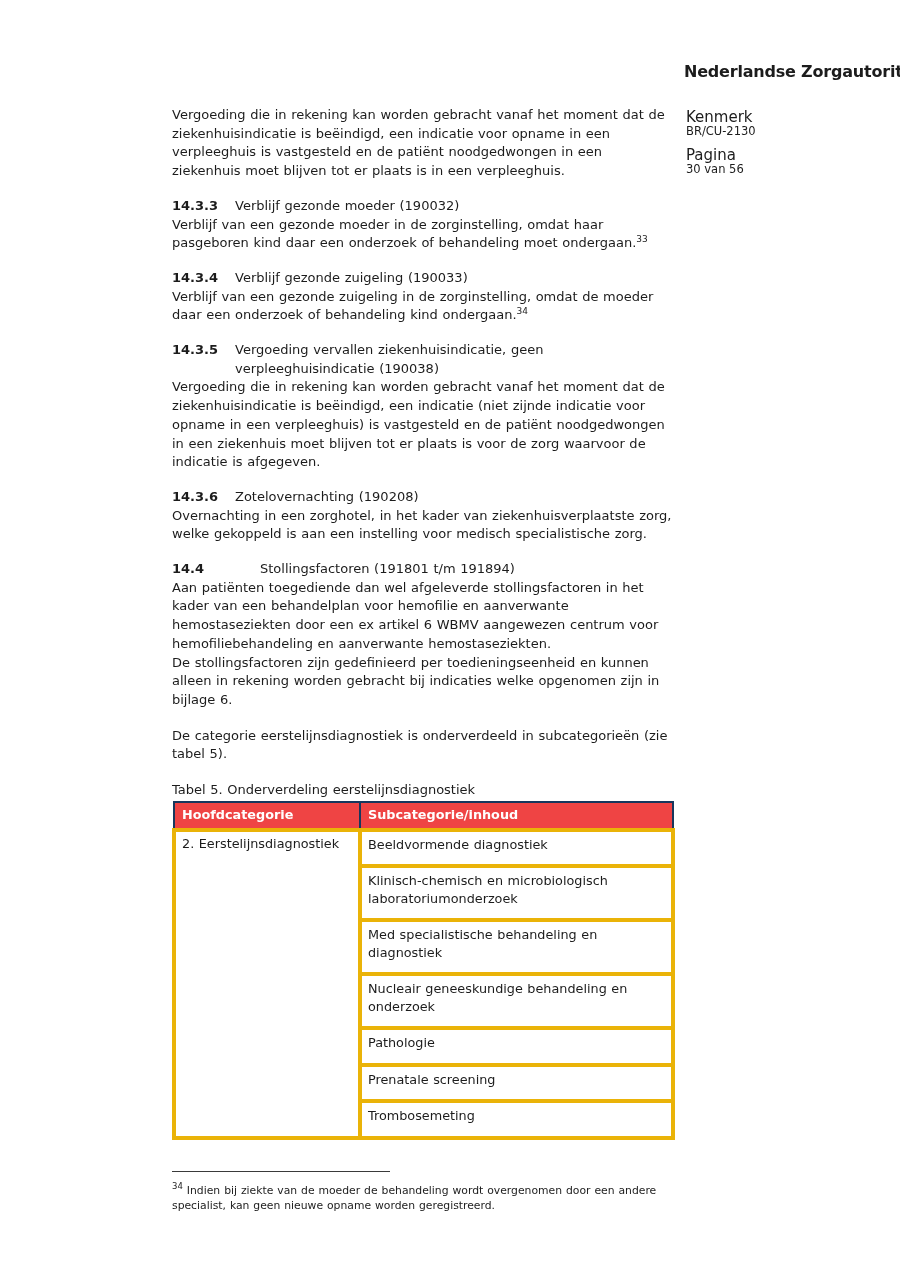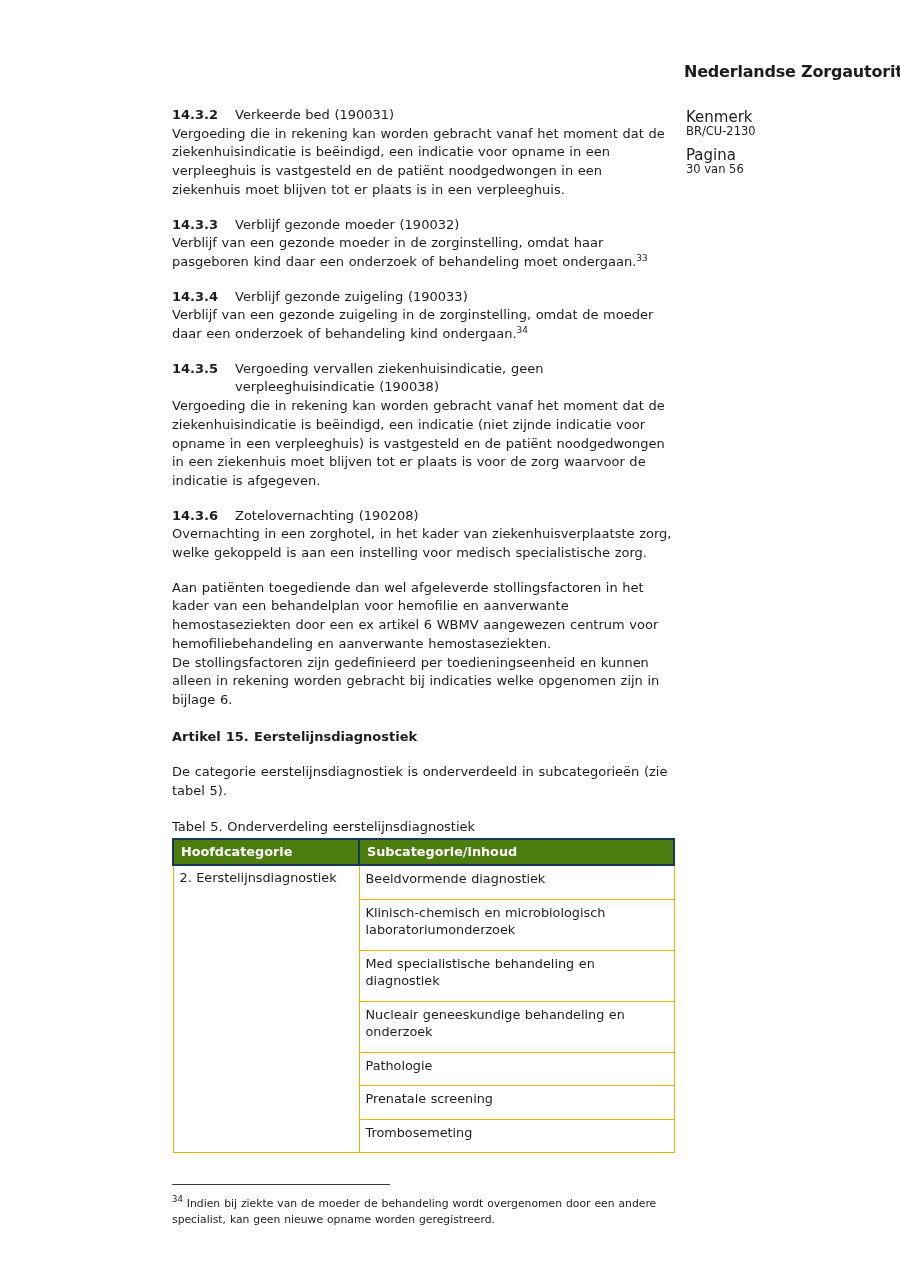--- a/index.html
+++ b/index.html
@@ -42,25 +42,25 @@
 
   .artikel-h { display: flex; font-weight: bold; margin-top: 18px; }
   .art-num { flex: 0 0 82px; }
   .intro { margin-top: 17px; }
 
   
   .caption { margin-top: 17px; margin-bottom: 1px; }
   table.t5 { border-collapse: collapse; width: 503px; table-layout: fixed; }
   table.t5 col.c1 { width: 186px; }
   table.t5 th {
-    background: #4d7c0f; color: #ffffff;
+    background: #ef4444; color: #ffffff;
     font-size: 12.8px; font-weight: bold; text-align: left;
     padding: 3px 7px; border: 2px solid #17375d;
   }
-  table.t5 td { border: 1px solid #eab308; vertical-align: top; }
+  table.t5 td { border: 4px solid #eab308; vertical-align: top; }
   td.maincat { padding: 3px 6px; font-size: 12.8px; }
   td.sub { padding: 4px 6px 11px 6px; font-size: 12.8px; line-height: 17.5px; }
 
   
   .footnotes { margin-top: 31px; font-size: 10.8px; line-height: 15.8px; }
   .fn-sep { width: 218px; border-top: 1px solid #3a3a3a; margin-bottom: 7px; }
   .fn sup { font-size: 8.5px; margin-right: 4px; }
 </style>
 </head>
 <body>
@@ -73,24 +73,20 @@
     <div class="meta-label">Kenmerk</div>
     <div class="meta-value">BR/CU-2130</div>
     <div class="meta-gap"></div>
     <div class="meta-label">Pagina</div>
     <div class="meta-value">30 van 56</div>
   </aside>
 
   <main class="content">
 
     <section class="sec first">
-      <div class="sec-h">
-        <span class="sec-num">14.3.2</span>
-        <span class="sec-title">Verkeerde bed (190031)</span>
-      </div>
       <p>Vergoeding die in rekening kan worden gebracht vanaf het moment dat de ziekenhuisindicatie is beëindigd, een indicatie voor opname in een verpleeghuis is vastgesteld en de patiënt noodgedwongen in een ziekenhuis moet blijven tot er plaats is in een verpleeghuis.</p>
     </section>
 
     <section class="sec">
       <div class="sec-h">
         <span class="sec-num">14.3.3</span>
         <span class="sec-title">Verblijf gezonde moeder (190032)</span>
       </div>
       <p><span>Verblijf van een gezonde moeder in de zorginstelling, omdat haar pasgeboren kind daar een onderzoek of behandeling moet ondergaan.</span><sup class="fnref">33</sup></p>
     </section>
@@ -113,28 +109,28 @@
 
     <section class="sec">
       <div class="sec-h">
         <span class="sec-num">14.3.6</span>
         <span class="sec-title">Zotelovernachting (190208)</span>
       </div>
       <p>Overnachting in een zorghotel, in het kader van ziekenhuisverplaatste zorg, welke gekoppeld is aan een instelling voor medisch specialistische zorg.</p>
     </section>
 
     <section class="sec">
+      <div class="sec-h after-head-gap">
+        <span class="sec-num wide">14.4</span>
+        <span class="sec-title">Stollingsfactoren (191801 t/m 191894)</span>
+      </div>
       <p>Aan patiënten toegediende dan wel afgeleverde stollingsfactoren in het kader van een behandelplan voor hemofilie en aanverwante hemostaseziekten door een ex artikel 6 WBMV aangewezen centrum voor hemofiliebehandeling en aanverwante hemostaseziekten.</p>
       <p>De stollingsfactoren zijn gedefinieerd per toedieningseenheid en kunnen alleen in rekening worden gebracht bij indicaties welke opgenomen zijn in bijlage 6.</p>
     </section>
 
-    <div class="artikel-h">
-      <span class="art-num">Artikel 15.</span>
-      <span class="art-ttl">Eerstelijnsdiagnostiek</span>
-    </div>
     <p class="intro">De categorie eerstelijnsdiagnostiek is onderverdeeld in subcategorieën (zie tabel 5).</p>
 
     <p class="caption">Tabel 5. Onderverdeling eerstelijnsdiagnostiek</p>
     <table class="t5">
       <colgroup>
           <col class="c1">
           <col class="c2">
         </colgroup>
       <thead>
         <tr>

